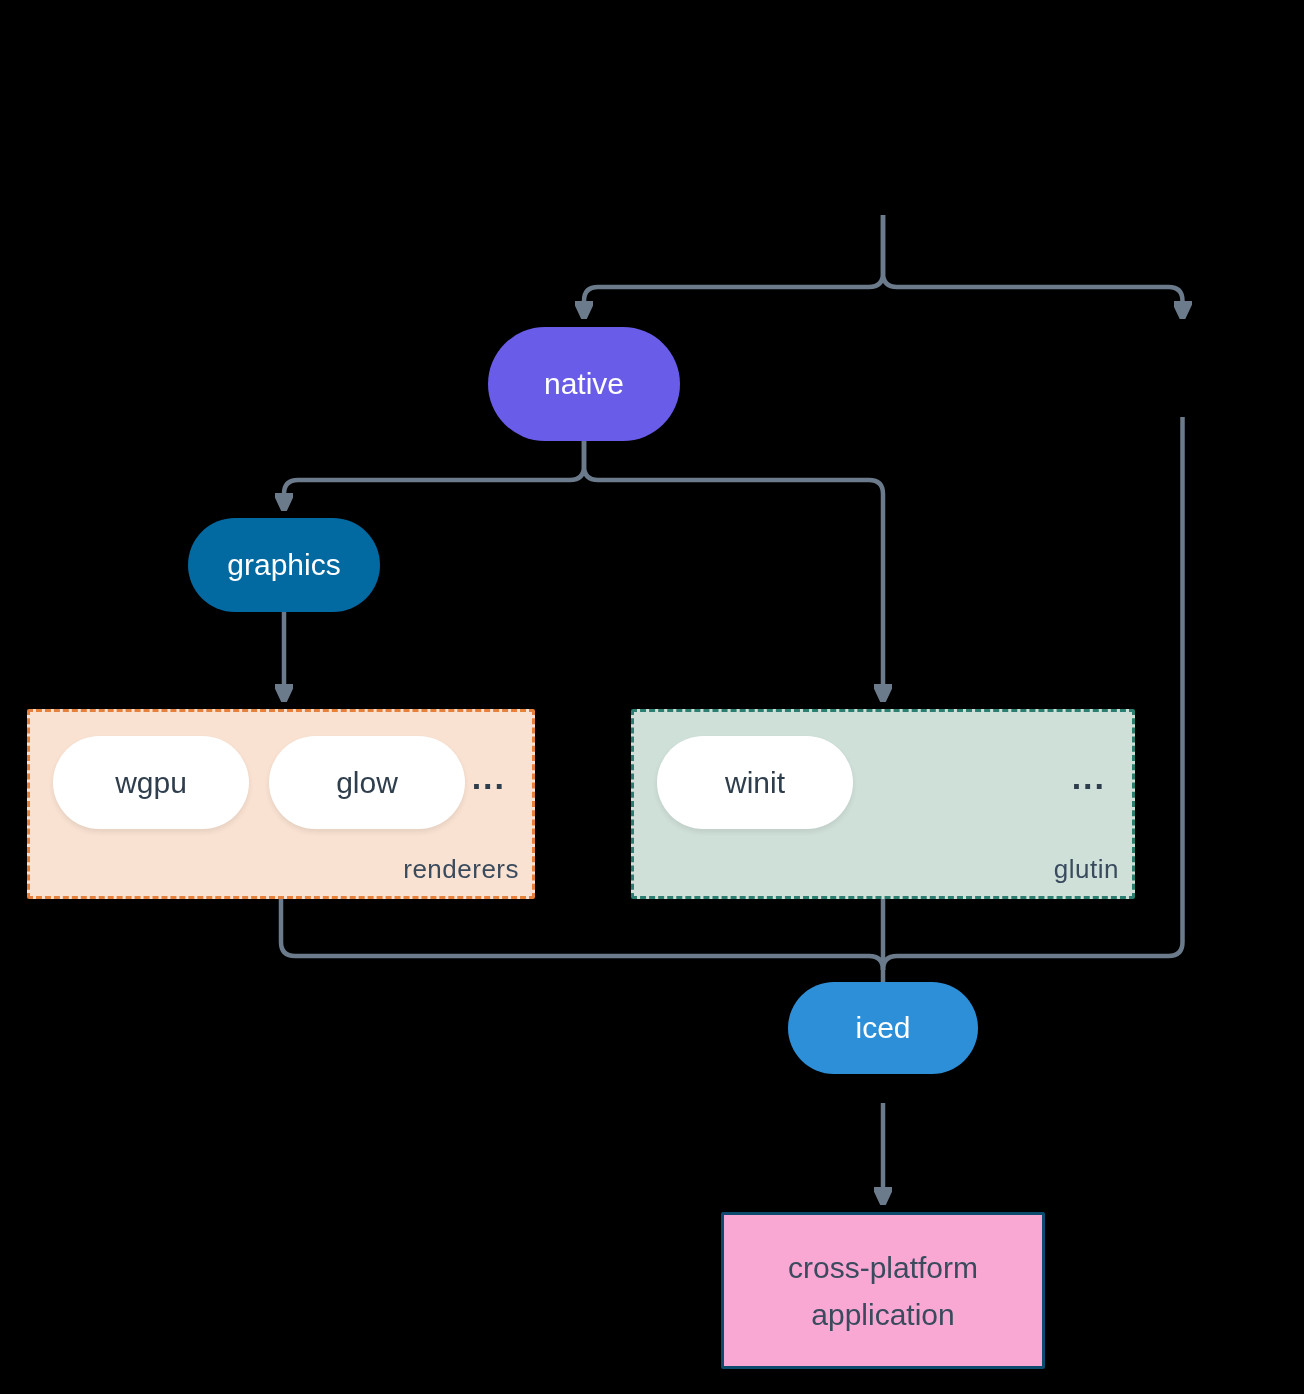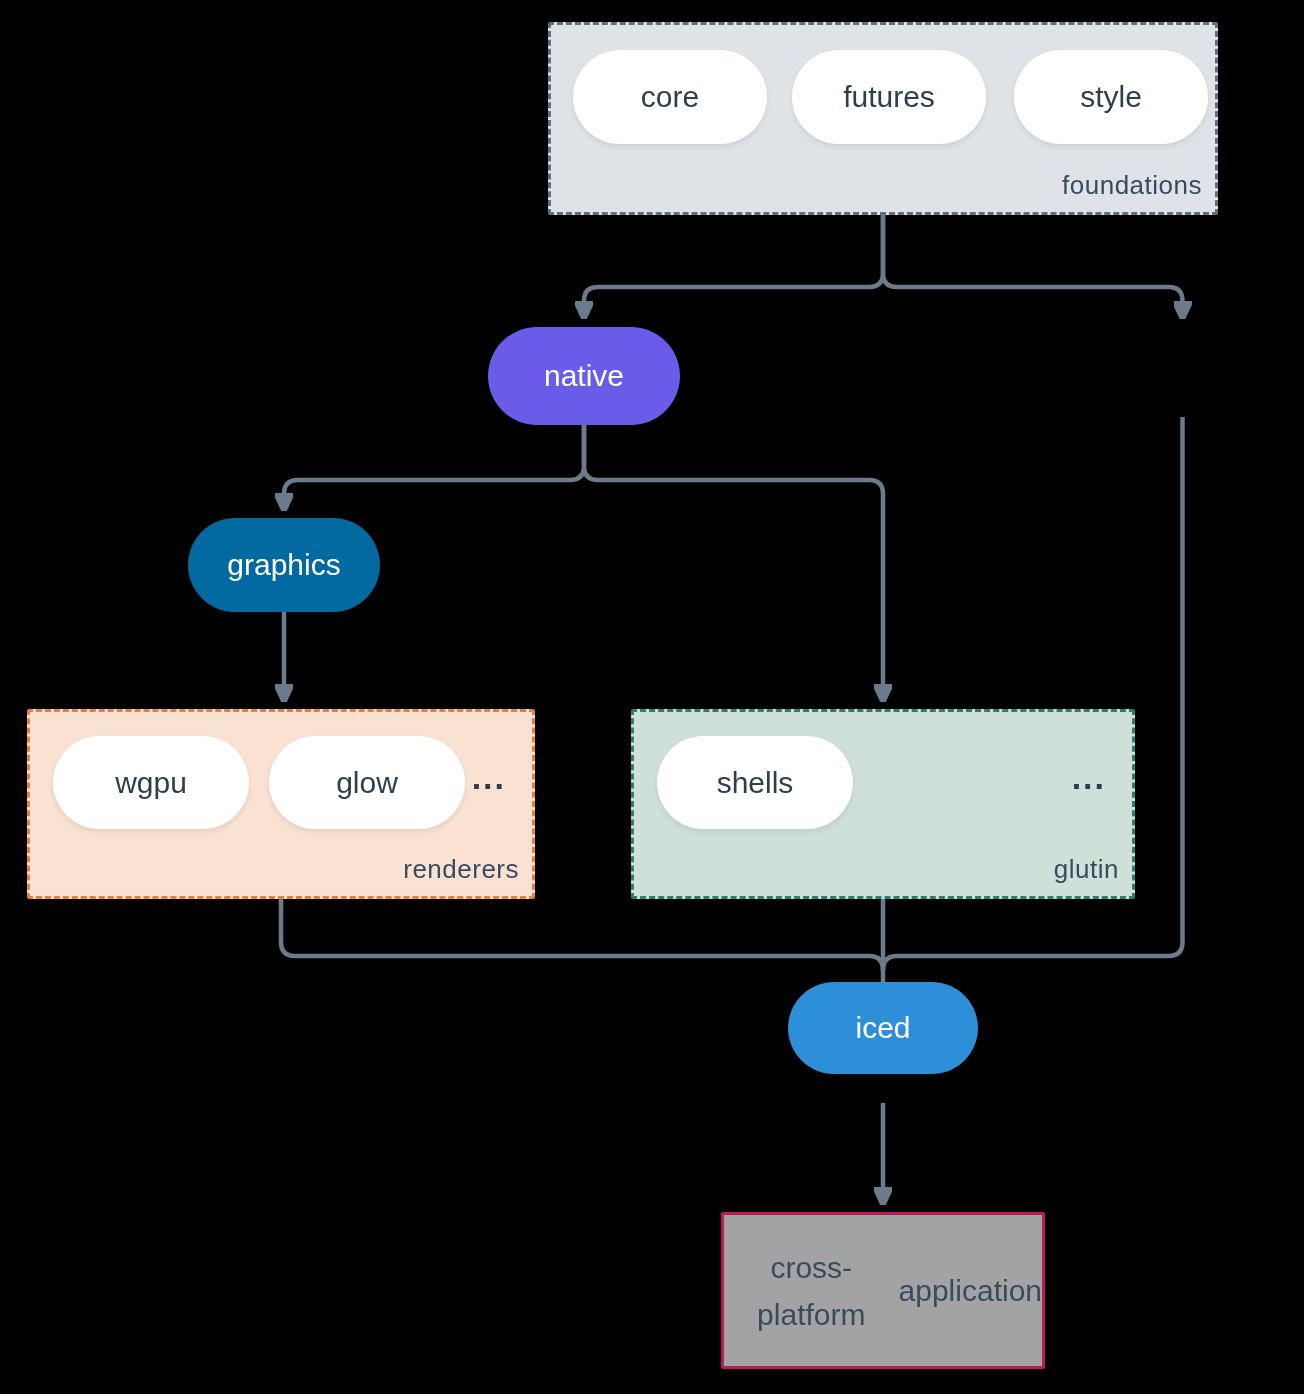--- a/index.html
+++ b/index.html
@@ -93,36 +93,36 @@
     position: absolute;
     top: 46px;
     right: 26px;
     font-size: 34px;
     font-weight: 700;
     color: #2f3e4d;
     letter-spacing: 2px;
   }
 
   
-  .pill.n-native   { left: 488px;  top: 327px; width: 192px; height: 98px; }
+  .pill.n-native   { left: 488px;  top: 327px; width: 192px; height: 114px; }
   .pill.n-web      { left: 1087px; top: 327px; width: 191px; height: 90px; }
   .pill.n-graphics { left: 188px;  top: 518px; width: 192px; height: 94px; }
   .pill.n-iced     { left: 788px;  top: 982px; width: 190px; height: 92px; }
 
   
   .appbox {
     position: absolute;
     left: 721px; top: 1212px;
     width: 324px; height: 157px;
     box-sizing: border-box;
-    background: #a3a3a3;
-    border: 3px solid #be185d;
+    background: #f9a8d4;
+    border: 3px solid #0c4a6e;
     border-radius: 2px;
     display: flex;
-    flex-direction: row;
+    flex-direction: column;
     align-items: center;
     justify-content: center;
     color: #3a4b5e;
     font-size: 30px;
     line-height: 47px;
     text-align: center;
   }
 </style>
 </head>
 <body>
@@ -139,32 +139,20 @@
     <path d="M883,215 L883,273 Q883,287 897,287 L1168.5,287 Q1182.5,287 1182.5,301 L1182.5,314" marker-end="url(#ah)"></path>
     <path d="M584,417 L584,466 Q584,480 570,480 L298,480 Q284,480 284,494 L284,506" marker-end="url(#ah)"></path>
     <path d="M584,417 L584,466 Q584,480 598,480 L869,480 Q883,480 883,494 L883,697" marker-end="url(#ah)"></path>
     <path d="M284,612 L284,697" marker-end="url(#ah)"></path>
     <path d="M281,899 L281,942 Q281,956 295,956 L869,956 Q883,956 883,970"></path>
     <path d="M1182.5,417 L1182.5,942 Q1182.5,956 1168.5,956 L897,956 Q883,956 883,970"></path>
     <path d="M883,899 L883,999" marker-end="url(#ah)"></path>
     <path d="M883,1103 L883,1200" marker-end="url(#ah)"></path>
   </svg>
 
-  <div class="groupbox foundations">
-    <div class="pill white p-core">
-      <span>core</span>
-    </div>
-    <div class="pill white p-futures">
-      <span>futures</span>
-    </div>
-    <div class="pill white p-style">
-      <span>style</span>
-    </div>
-    <div class="group-label">foundations</div>
-  </div>
 
   <div class="pill purple n-native">
     <span>native</span>
   </div>
 
   <div class="pill orange n-graphics">
     <span>graphics</span>
   </div>
 
   <div class="groupbox renderers">
@@ -173,21 +161,21 @@
     </div>
     <div class="pill white p-glow">
       <span>glow</span>
     </div>
     <div class="ellipsis">...</div>
     <div class="group-label">renderers</div>
   </div>
 
   <div class="groupbox shells">
     <div class="pill white p-winit">
-      <span>shells</span>
+      <span>winit</span>
     </div>
     <div class="ellipsis">...</div>
     <div class="group-label">glutin</div>
   </div>
 
   <div class="pill blue n-iced">
     <span>iced</span>
   </div>
 
   <div class="appbox">

